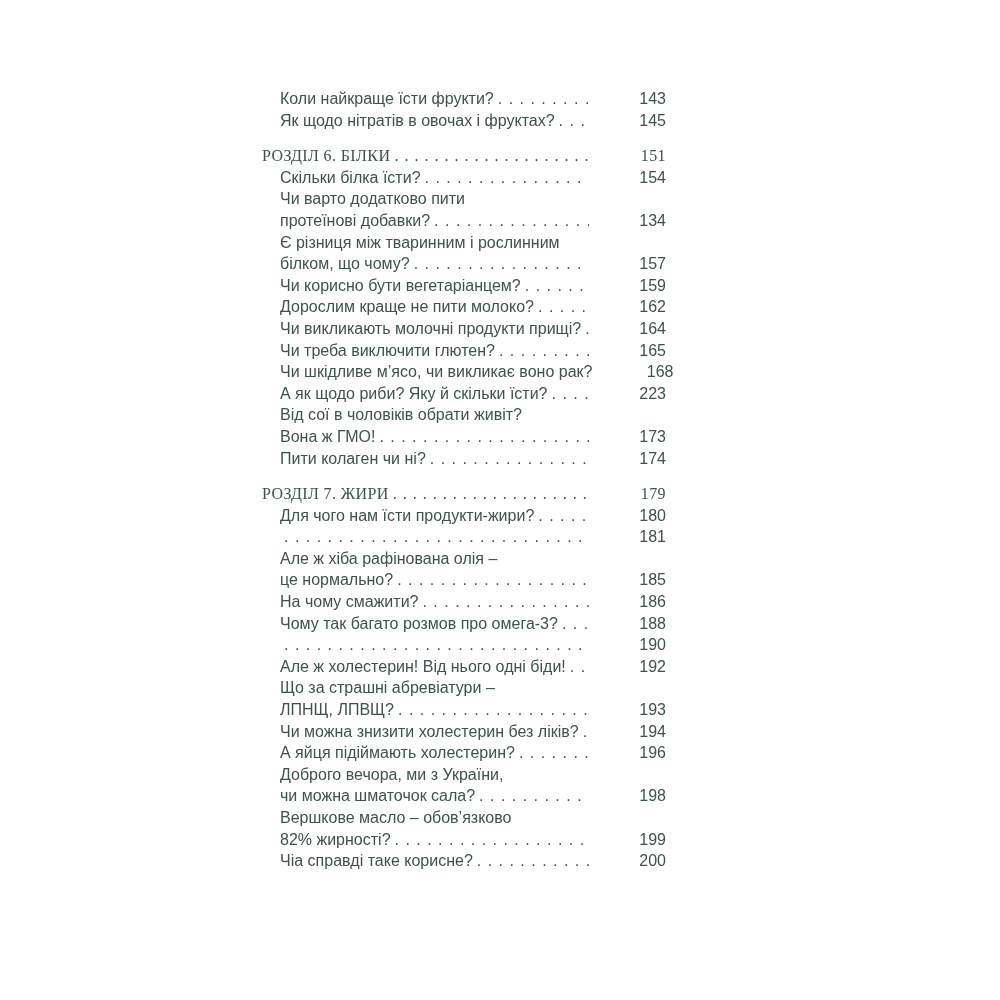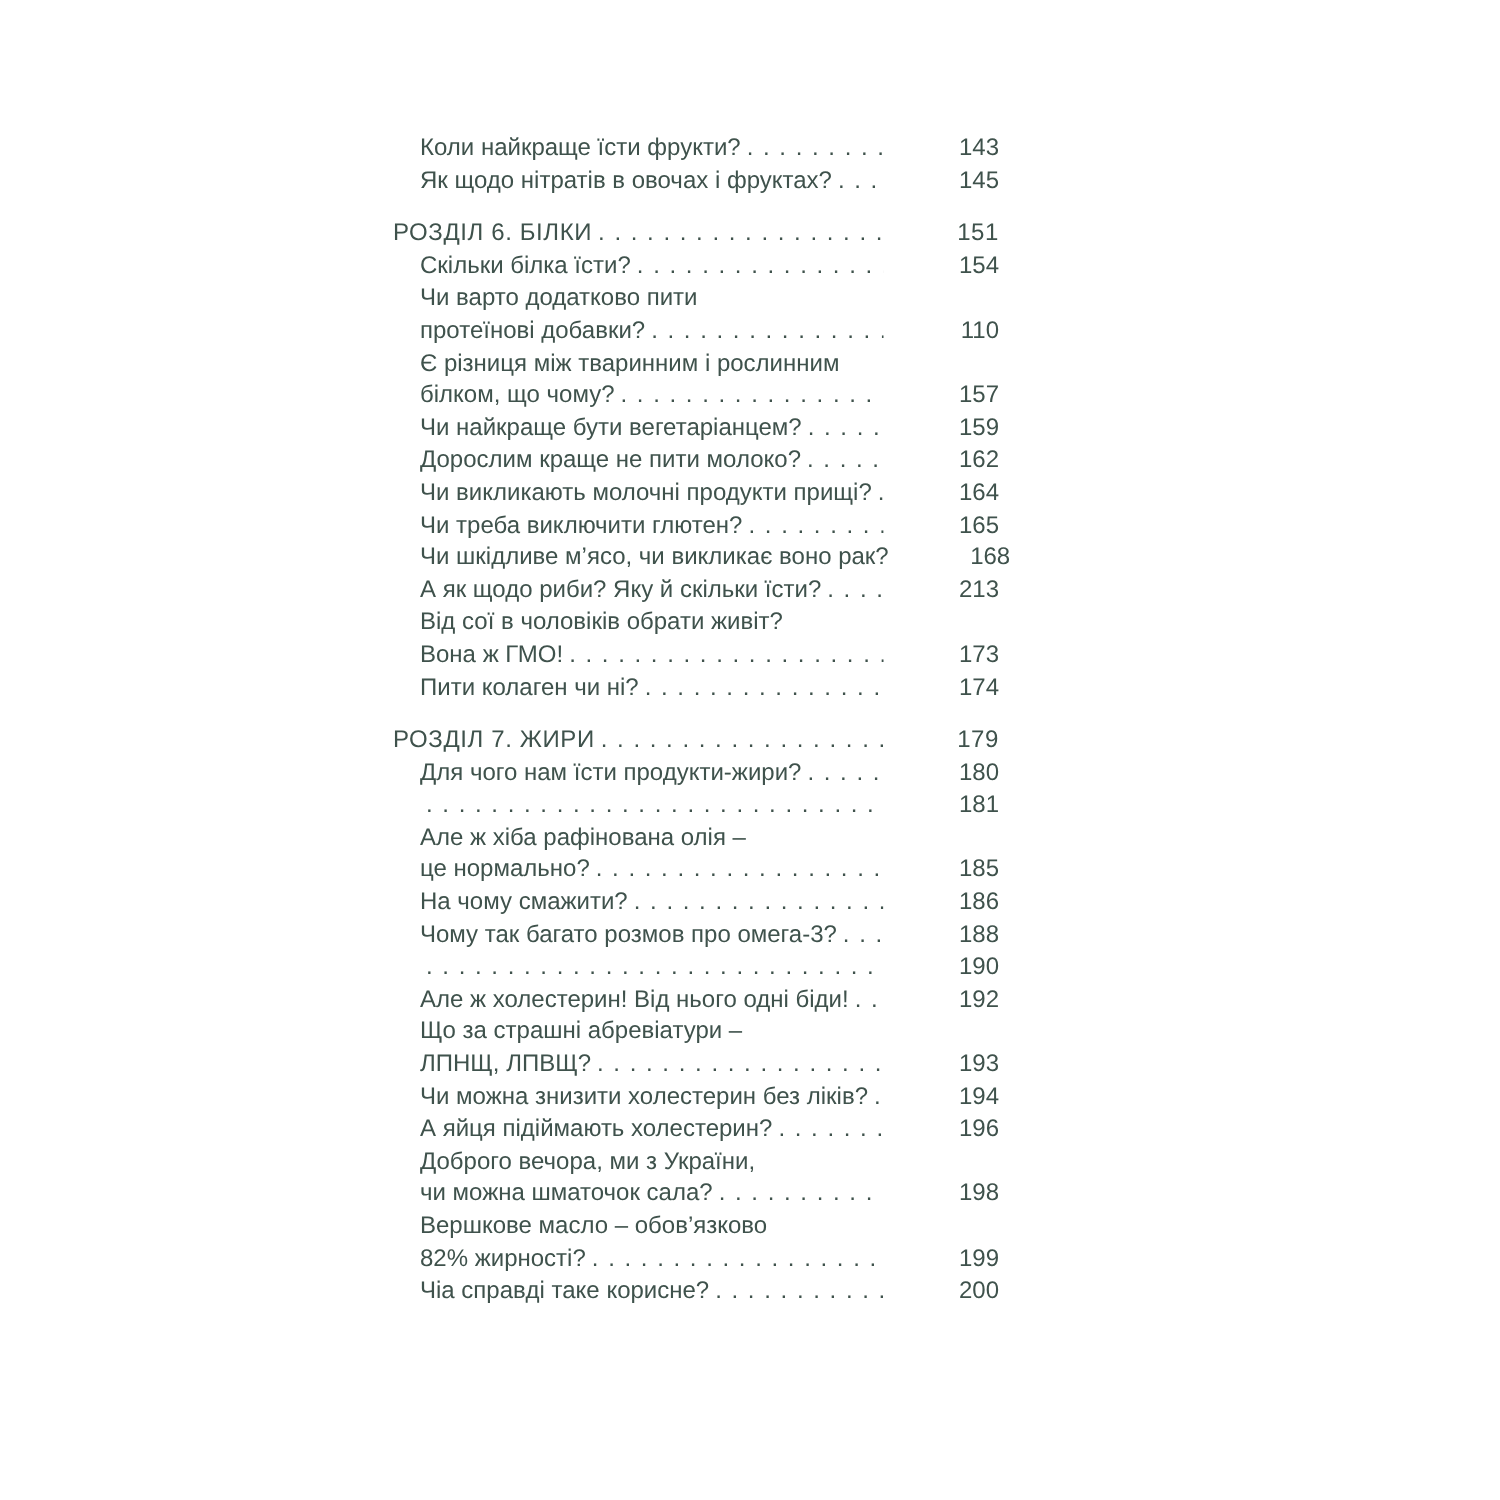--- a/index.html
+++ b/index.html
@@ -29,20 +29,21 @@
   .line {
     display: flex;
     align-items: baseline;
     white-space: nowrap;
   }
   .line.entry, .line.wrap {
     padding-left: 18px;
   }
   .line.chapter {
     letter-spacing: 0.4px;
+    font-family: Liberation Serif, serif;
   }
   .line.gap {
     margin-top: 14px;
   }
   .title {
     flex: 0 0 auto;
   }
   .dots {
     flex: 1 1 auto;
     overflow: hidden;
@@ -84,32 +85,32 @@
         <span class="title">Скільки білка їсти?</span>
         <span class="dots"></span>
         <span class="num">154</span>
       </div>
       <div class="line wrap">
         <span class="title">Чи варто додатково пити</span>
       </div>
       <div class="line entry">
         <span class="title">протеїнові добавки?</span>
         <span class="dots"></span>
-        <span class="num">110</span>
+        <span class="num">134</span>
       </div>
       <div class="line wrap">
         <span class="title">Є різниця між тваринним і рослинним</span>
       </div>
       <div class="line entry">
         <span class="title">білком, що чому?</span>
         <span class="dots"></span>
         <span class="num">157</span>
       </div>
       <div class="line entry">
-        <span class="title">Чи найкраще бути вегетаріанцем?</span>
+        <span class="title">Чи корисно бути вегетаріанцем?</span>
         <span class="dots"></span>
         <span class="num">159</span>
       </div>
       <div class="line entry">
         <span class="title">Дорослим краще не пити молоко?</span>
         <span class="dots"></span>
         <span class="num">162</span>
       </div>
       <div class="line entry">
         <span class="title">Чи викликають молочні продукти прищі?</span>
@@ -122,21 +123,21 @@
         <span class="num">165</span>
       </div>
       <div class="line entry">
         <span class="title">Чи шкідливе м’ясо, чи викликає воно рак?</span>
         <span class="dots"></span>
         <span class="num">168</span>
       </div>
       <div class="line entry">
         <span class="title">А як щодо риби? Яку й скільки їсти?</span>
         <span class="dots"></span>
-        <span class="num">213</span>
+        <span class="num">223</span>
       </div>
       <div class="line wrap">
         <span class="title">Від сої в чоловіків обрати живіт?</span>
       </div>
       <div class="line entry">
         <span class="title">Вона ж ГМО!</span>
         <span class="dots"></span>
         <span class="num">173</span>
       </div>
       <div class="line entry">

